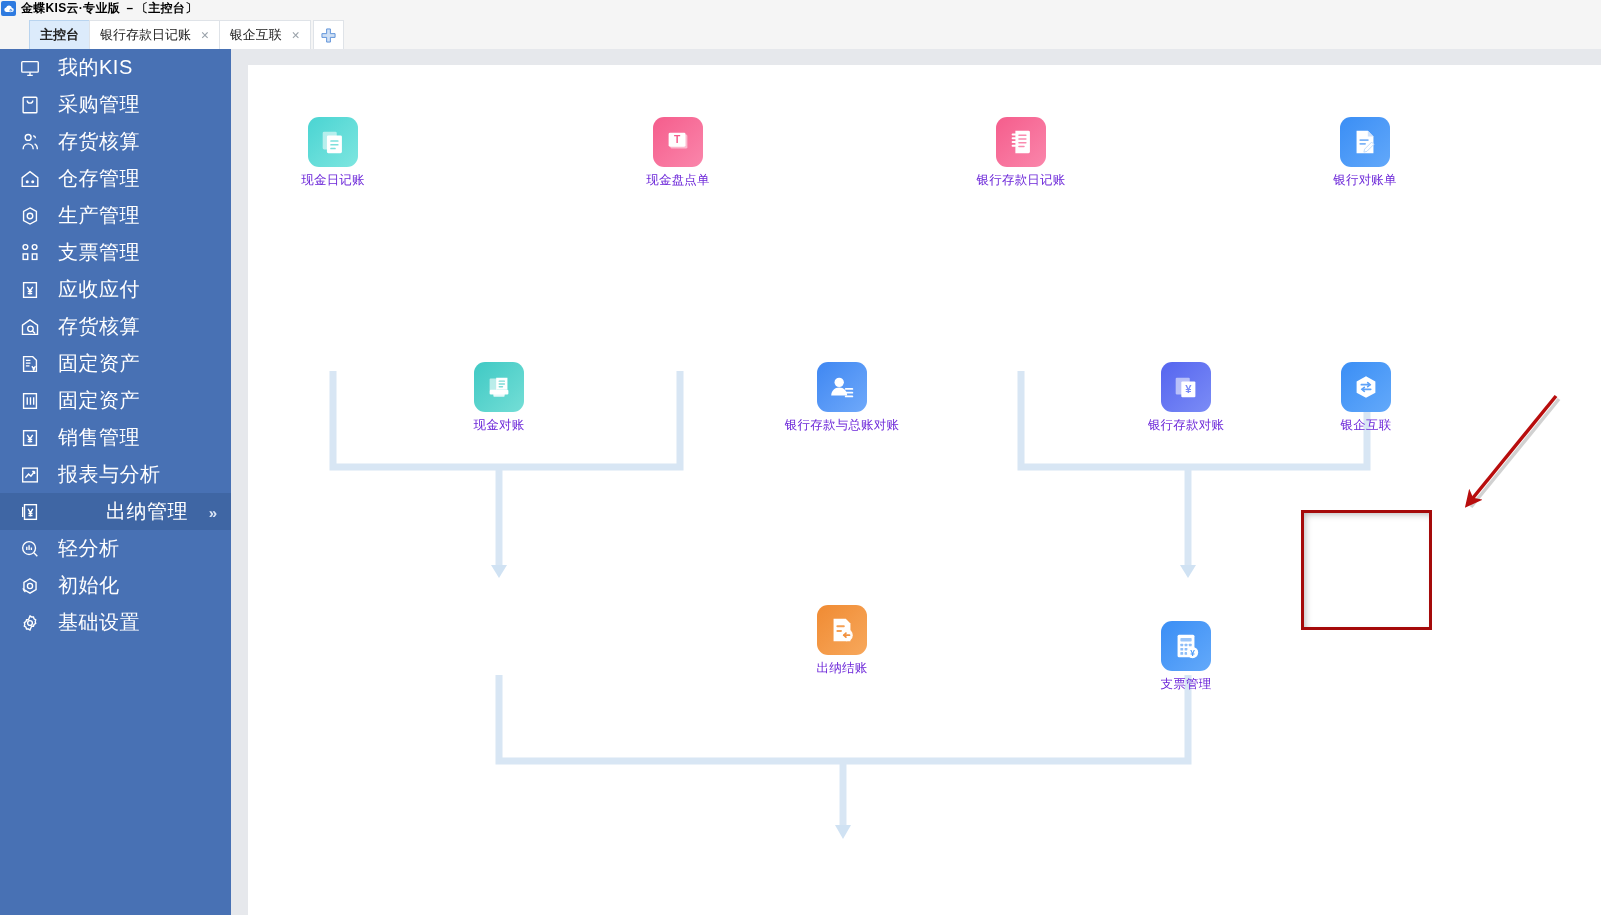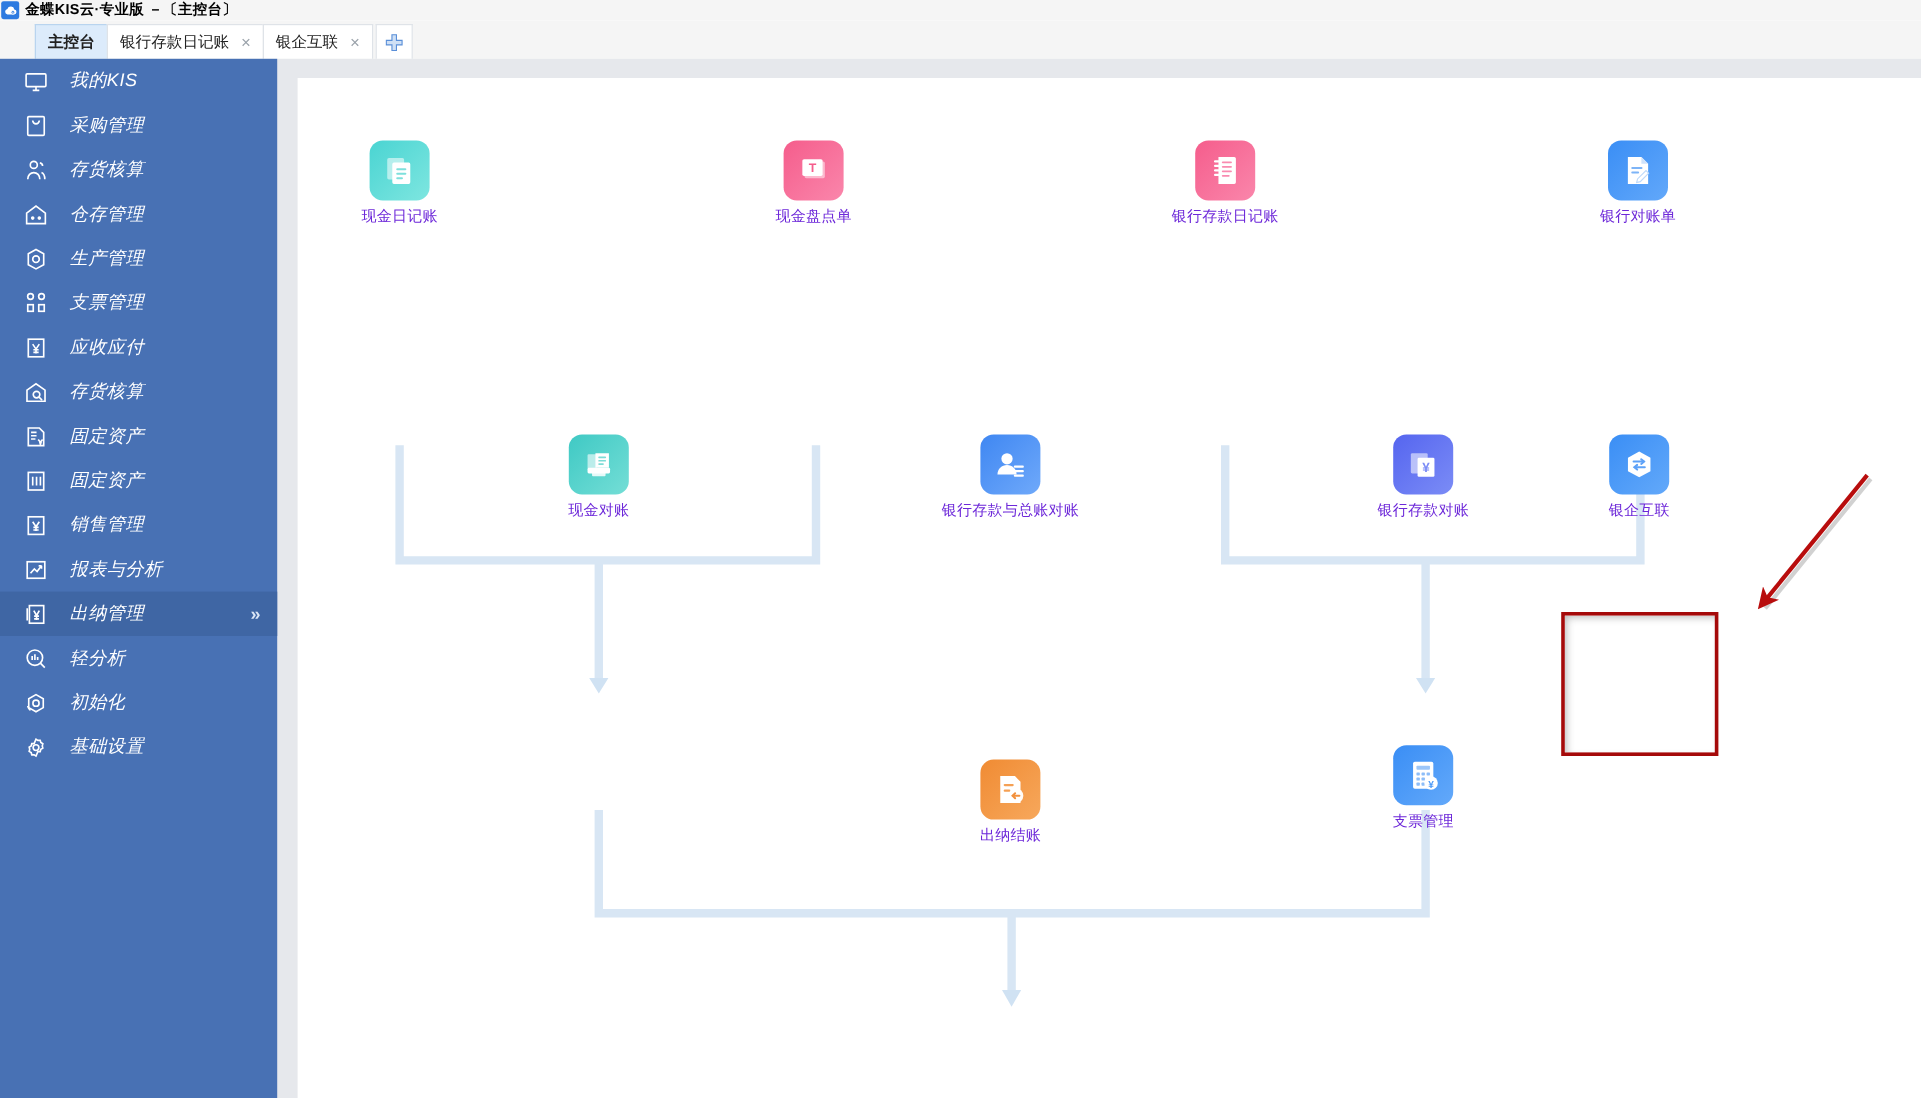--- a/index.html
+++ b/index.html
@@ -60,28 +60,28 @@
   
   #sidebar {
     position: absolute; left: 0; top: 0; width: 231px; height: 866px;
     background: #4871b4;
   }
   .side-item {
     height: 37px; display: flex; align-items: center;
     padding-left: 18px; color: #ffffff; cursor: default;
     position: relative;
   }
-  .side-item.active { background: #3f66a4; }
+  .side-item.active { background: #3f66a4; gap: 48px; }
   .side-ico {
     width: 24px; height: 24px; flex: 0 0 24px; margin-right: 16px;
     display: flex; align-items: center; justify-content: center;
   }
   .side-ico svg { display: block; }
   .side-label {
-    font-size: 15px; letter-spacing: .5px; white-space: nowrap; font-style: italic;
+    font-size: 20px; letter-spacing: .5px; white-space: nowrap;
   }
   .side-chev {
     position: absolute; right: 14px; top: 50%; transform: translateY(-50%);
     font-size: 15px; color: #dbe6f6; font-weight: bold;
   }
 
   
   #content {
     position: absolute; left: 248px; top: 16px;
     width: 1353px; height: 850px;
@@ -461,21 +461,21 @@
             <path d="M11 13.5h9"></path>
               <path d="M17.8 11.4 20.3 13.5 17.8 15.6"></path>
             <path d="M21 18.5h-9"></path>
               <path d="M14.2 16.4 11.7 18.5 14.2 20.6"></path>
           </g>
         </svg>
       </div>
       <div class="node-label">银企互联</div>
     </div>
 
-    <div class="node" style="left:539px; top:568px;">
+    <div class="node" style="left:539px; top:540px;">
       <div class="node-ico" style="background:linear-gradient(135deg,#f08b33,#f7a85c);">
         <svg width="30" height="30" viewBox="0 0 32 32">
           <path d="M7 4h13l5 5v19H7z" fill="#ffffff"></path>
           <g fill="#f5a054">
             <rect x="10" y="11" width="9" height="2" rx="1"></rect>
             <rect x="10" y="16" width="6" height="2" rx="1"></rect>
           </g>
           <circle cx="21" cy="21.5" r="6.5" fill="#ffffff" opacity=".95"></circle>
           <g stroke="#f2913e" stroke-width="1.8" fill="none" stroke-linecap="round">
             <path d="M24 21.5h-6"></path>

